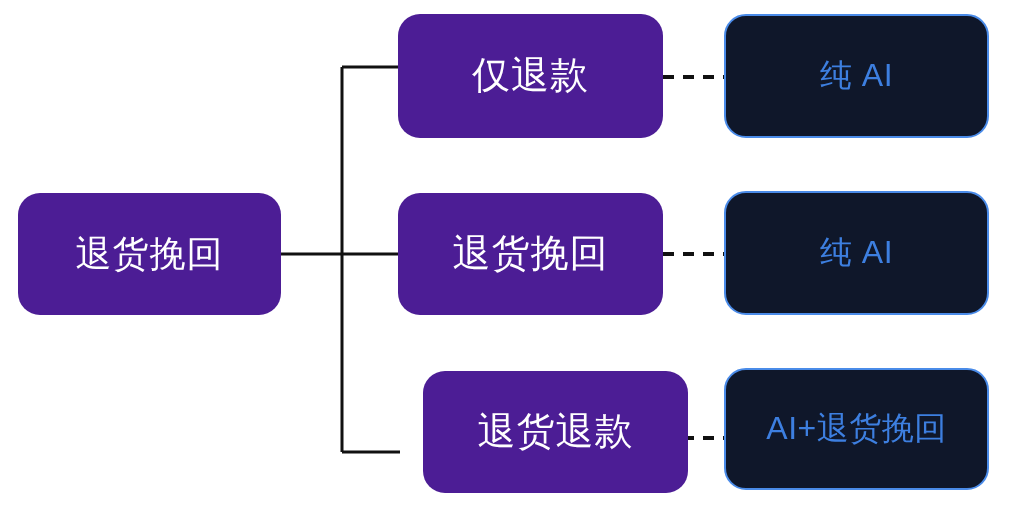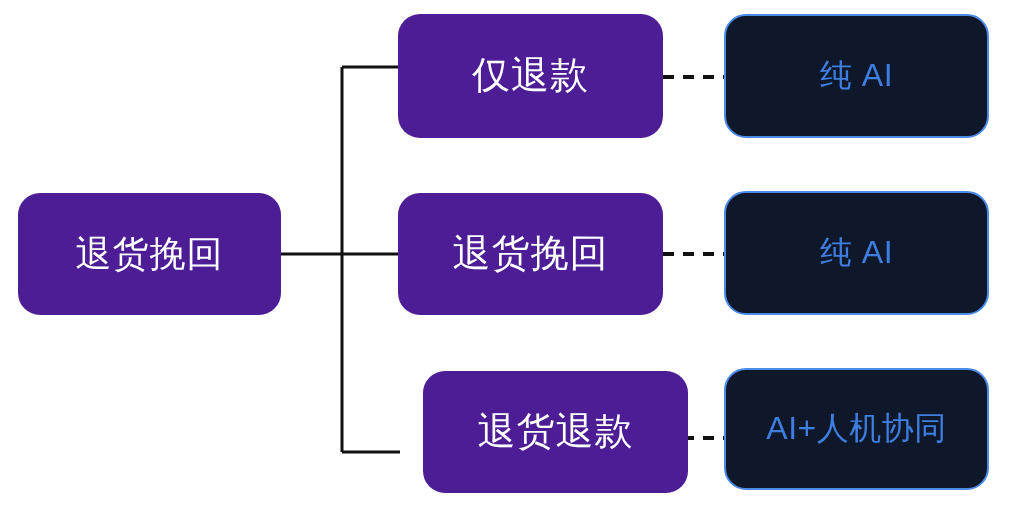--- a/index.html
+++ b/index.html
@@ -98,16 +98,16 @@
 
   <div class="node node-outline" style="left:724px; top:191px; width:265px; height:124px;">
     <span>纯 AI</span>
   </div>
 
   <div class="node node-filled" style="left:398px; top:371px; width:265px; height:122px;margin-left:25px;">
     <span>退货退款</span>
   </div>
 
   <div class="node node-outline" style="left:724px; top:368px; width:265px; height:122px;">
-    <span>AI+人机协同</span>
+    <span>AI+退货挽回</span>
   </div>
 
 </div>
 
 </body></html>

